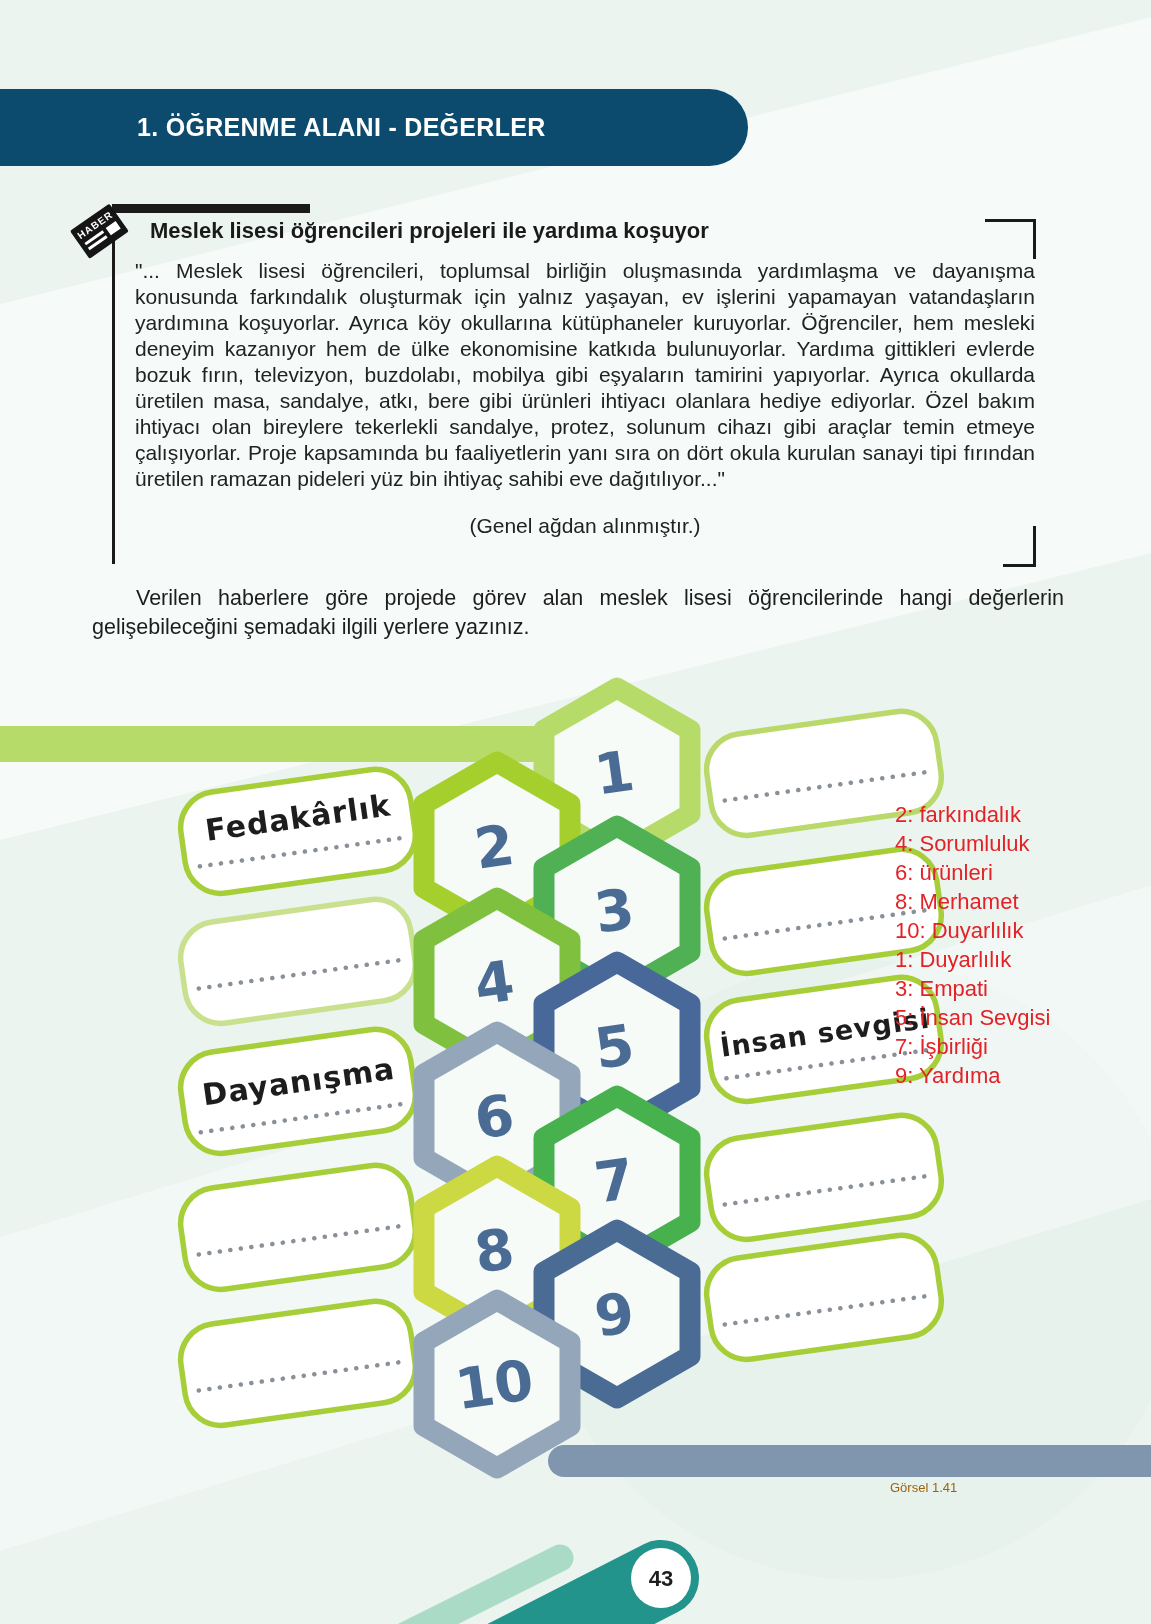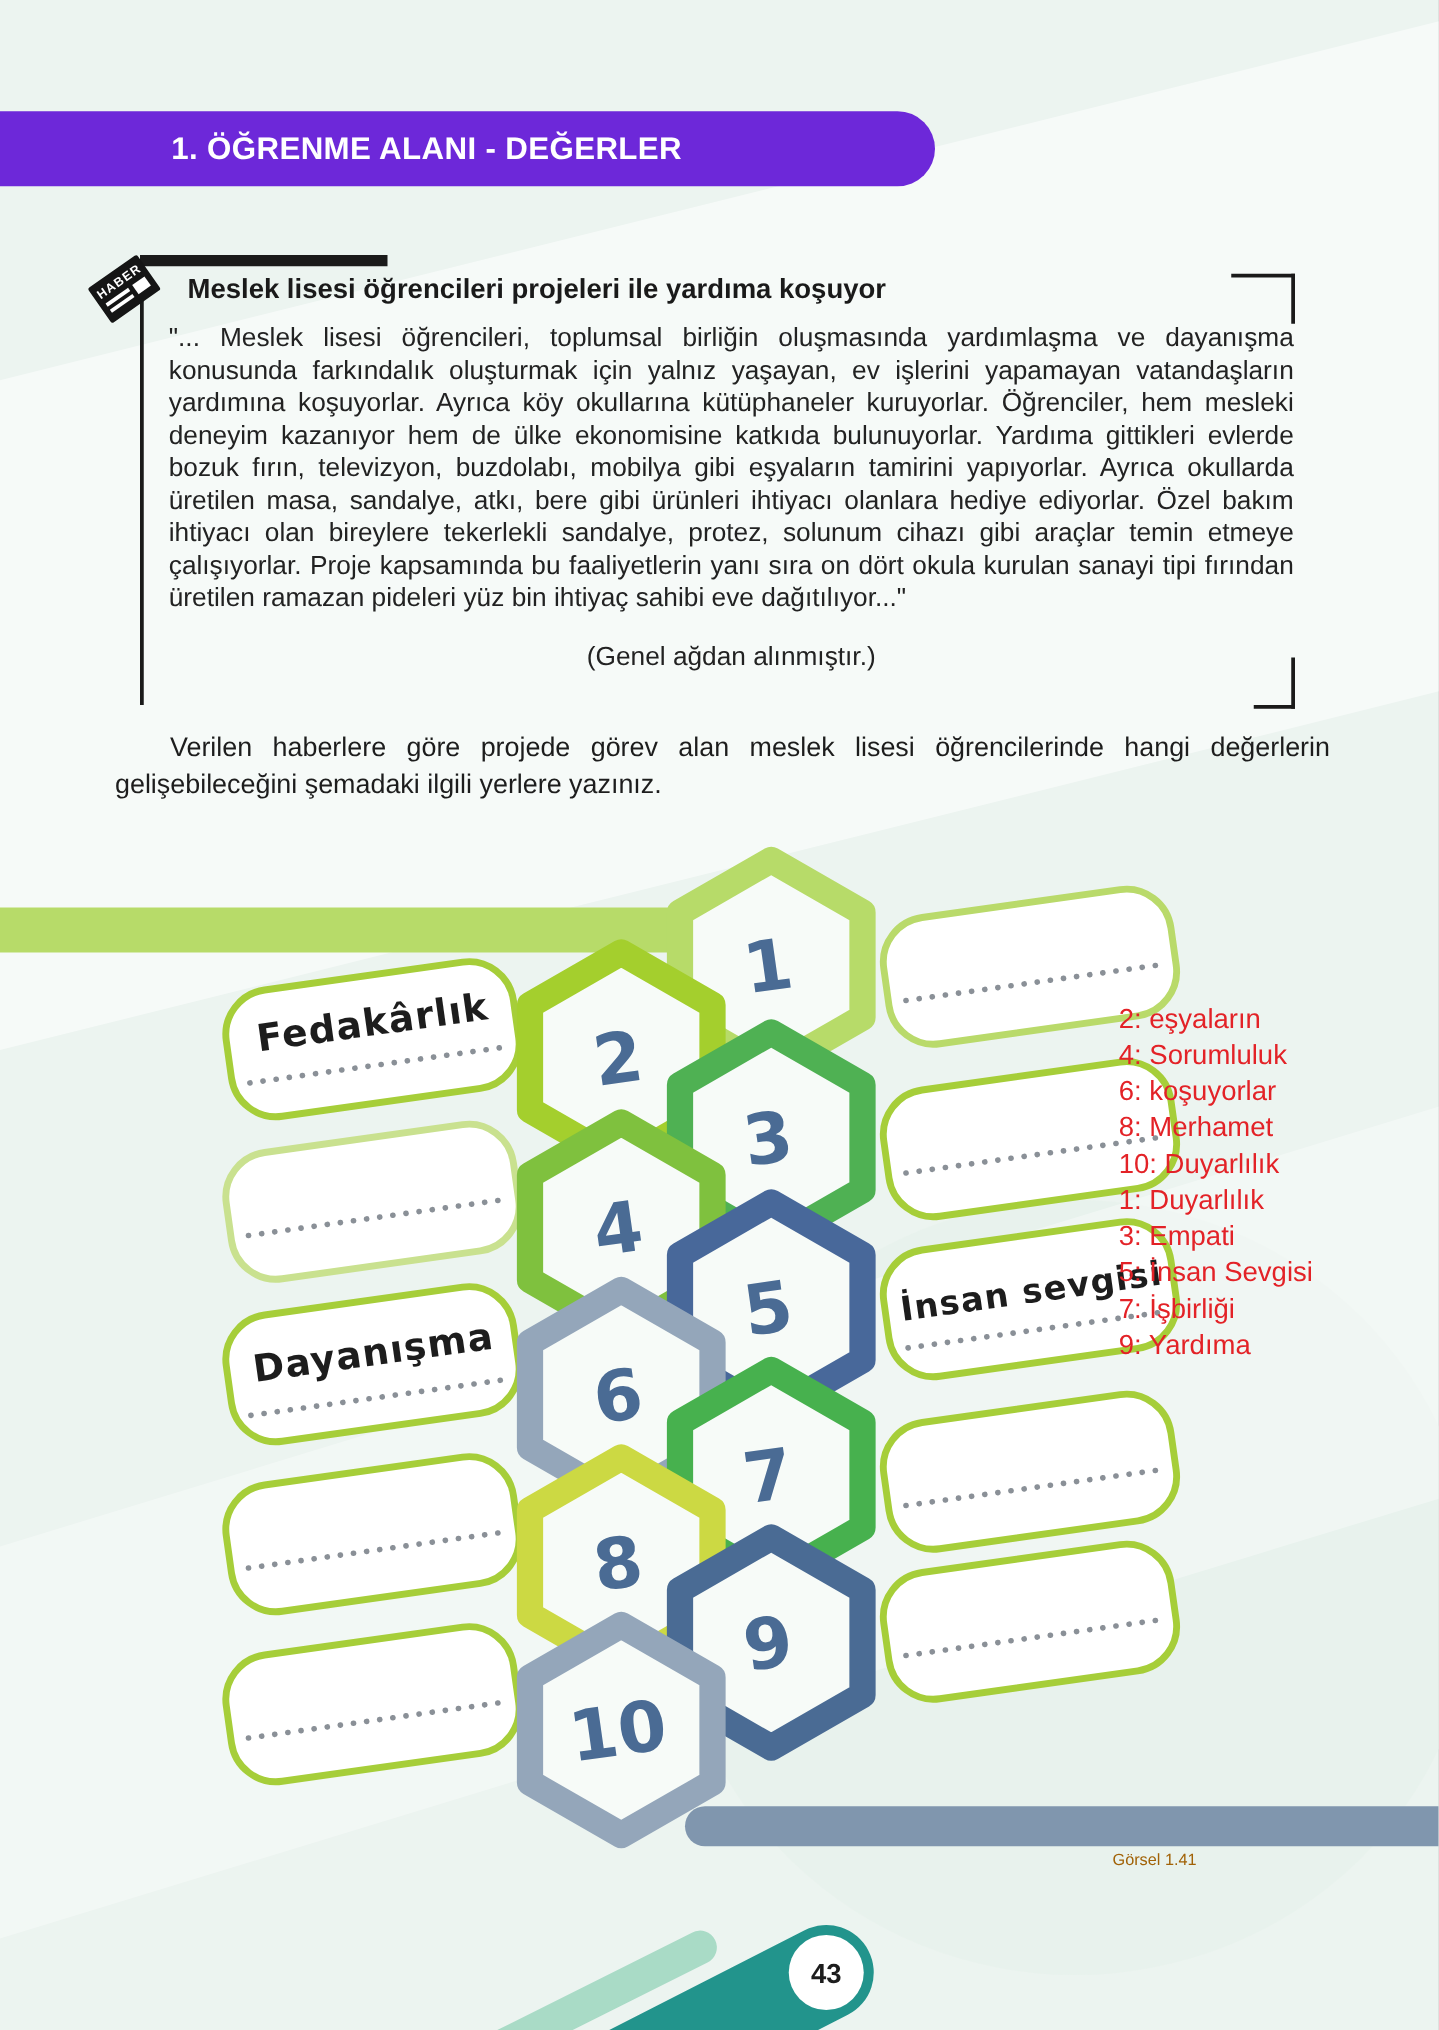--- a/index.html
+++ b/index.html
@@ -4,21 +4,21 @@
 <style>
   html,body{margin:0;padding:0;background:#c8c8c8;}
   .page{position:relative;width:1151px;height:1624px;background:#ecf4f0;overflow:hidden;
         font-family:"Liberation Sans",sans-serif;}
   .streak{position:absolute;background:#ffffff;pointer-events:none;}
   .streakA{left:-250px;top:150px;width:1800px;height:520px;opacity:.55;transform:rotate(-14deg);}
   .streakB{left:-200px;top:1030px;width:1800px;height:300px;opacity:.35;transform:rotate(-17deg);}
   .blob{position:absolute;left:540px;top:960px;width:640px;height:620px;border-radius:50%;
         background:#e8f2ec;opacity:.9;}
   
-  .banner{position:absolute;left:0;top:89px;width:748px;height:60px;background:#6d28d9;
+  .banner{position:absolute;left:0;top:89px;width:748px;height:77px;background:#0c4a6e;
           border-radius:0 40px 40px 0;display:flex;align-items:center;}
   .banner .title{margin-left:137px;font-size:25px;font-weight:bold;color:#ffffff;letter-spacing:.3px;}
   
   .mark{position:absolute;background:#1a1a1a;}
   .rule-left{left:112px;top:204px;width:3px;height:360px;}
   .bar-topleft{left:112px;top:204px;width:198px;height:9px;}
   .c-tr-h{left:985px;top:219px;width:51px;height:3px;}
   .c-tr-v{left:1033px;top:219px;width:3px;height:40px;}
   .c-br-v{left:1033px;top:526px;width:3px;height:41px;}
   .c-br-h{left:1003px;top:564px;width:33px;height:3px;}
@@ -149,23 +149,23 @@
     <text class="hexnum" transform="translate(497,347) rotate(-8)">4</text>
     <text class="hexnum" transform="translate(617,411) rotate(-8)">5</text>
     <text class="hexnum" transform="translate(497,481) rotate(-8)">6</text>
     <text class="hexnum" transform="translate(617,545) rotate(-8)">7</text>
     <text class="hexnum" transform="translate(497,615) rotate(-8)">8</text>
     <text class="hexnum" transform="translate(617,679) rotate(-8)">9</text>
     <text class="hexnum" transform="translate(497,749) rotate(-8)">10</text>
   </svg>
 
   <div class="answers">
-    <div>2: eşyaların</div>
+    <div>2: farkındalık</div>
     <div>4: Sorumluluk</div>
-    <div>6: koşuyorlar</div>
+    <div>6: ürünleri</div>
     <div>8: Merhamet</div>
     <div>10: Duyarlılık</div>
     <div>1: Duyarlılık</div>
     <div>3: Empati</div>
     <div>5: İnsan Sevgisi</div>
     <div>7: İşbirliği</div>
     <div>9: Yardıma</div>
   </div>
 
   <div class="caption">Görsel 1.41</div>

